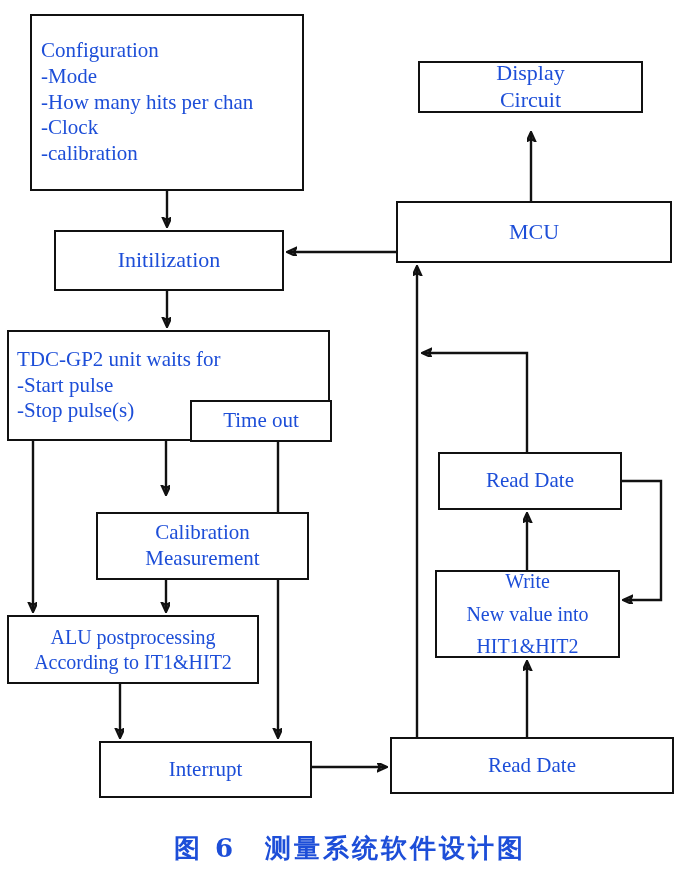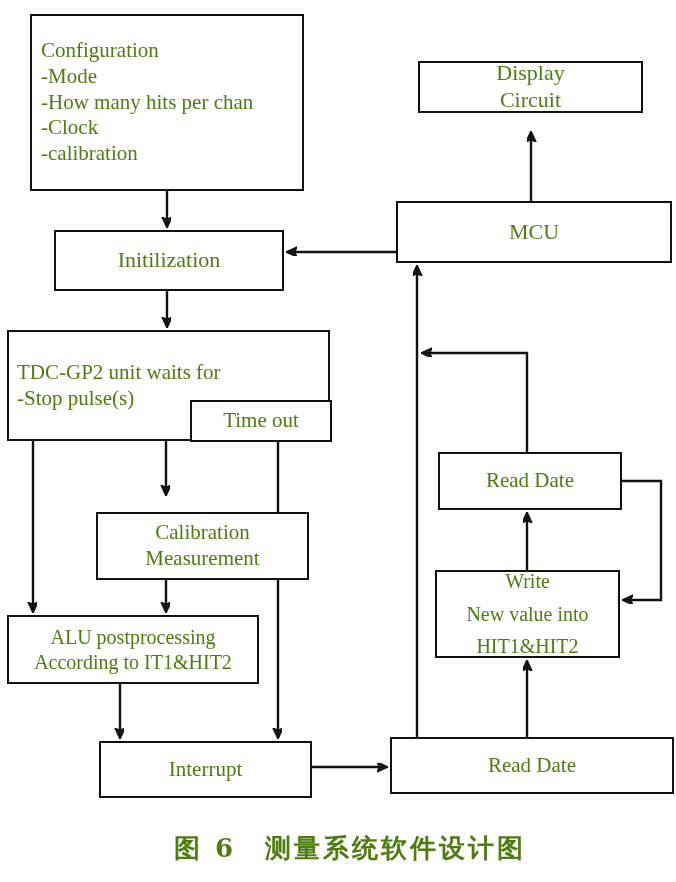--- a/index.html
+++ b/index.html
@@ -7,21 +7,21 @@
     margin: 0;
     padding: 0;
     background: #ffffff;
   }
   #canvas {
     position: relative;
     width: 676px;
     height: 882px;
     background: #ffffff;
     font-family: "Liberation Serif", "DejaVu Serif", serif;
-    color: #4d7c0f;
+    color: #1d4ed8;
     overflow: hidden;
   }
   .node {
     position: absolute;
     box-sizing: border-box;
     border: 2.5px solid #111111;
     background: #ffffff;
     display: flex;
     flex-direction: column;
     justify-content: center;
@@ -109,20 +109,21 @@
     <span class="line">-Clock</span>
     <span class="line">-calibration</span>
   </div>
 
   <div class="node center" style="left:54px; top:230px; width:230px; height:61px; font-size:22px;">
     <span class="line">Initilization</span>
   </div>
 
   <div class="node left" style="left:7px; top:330px; width:323px; height:111px; font-size:21px; padding-left:8px;justify-content:center;">
     <span class="line">TDC-GP2 unit waits for</span>
+    <span class="line">-Start pulse</span>
     <span class="line">-Stop pulse(s)</span>
   </div>
 
   <div class="node center" style="left:190px; top:400px; width:142px; height:42px; font-size:21px; z-index:7;">
     <span class="line">Time out</span>
   </div>
 
   <div class="node center" style="left:76px; top:512px; width:213px; height:68px; font-size:21px;margin-left:20px;">
     <span class="line">Calibration</span>
     <span class="line">Measurement</span>

